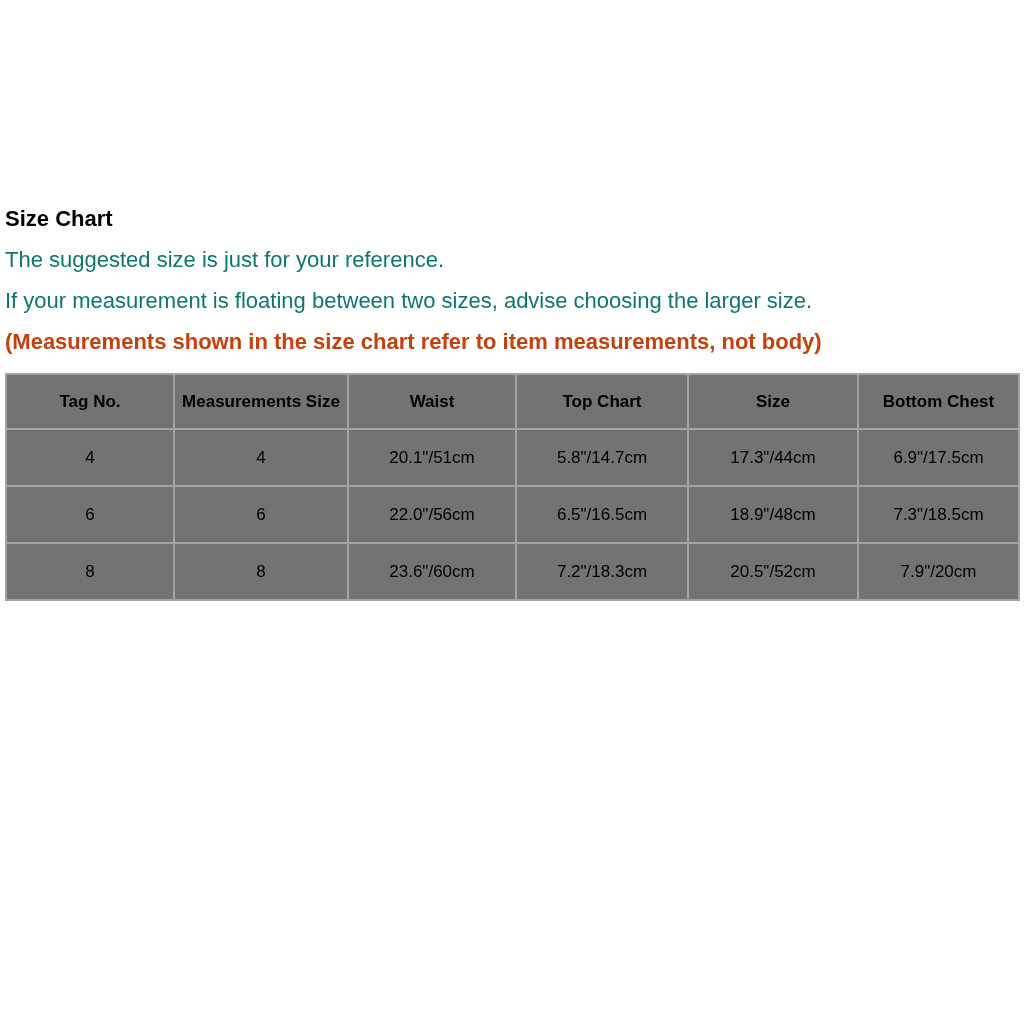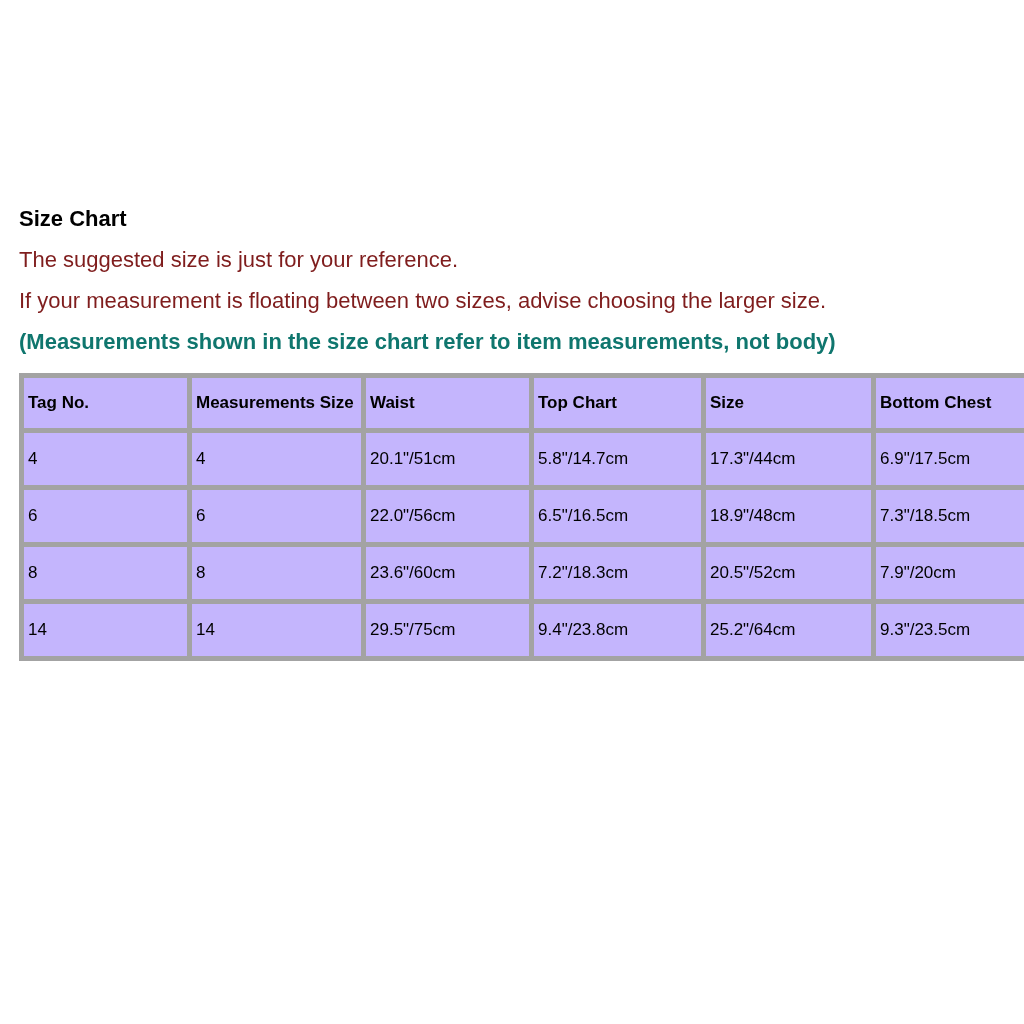--- a/index.html
+++ b/index.html
@@ -5,62 +5,62 @@
   * { margin: 0; padding: 0; box-sizing: border-box; }
   html, body { background: #ffffff; }
   body {
     width: 1024px;
     height: 1024px;
     font-family: "Liberation Sans", "DejaVu Sans", sans-serif;
     color: #000000;
     overflow: hidden;
   }
   .content {
-    padding: 206px 5px 0 19px;
+    padding: 206px 5px 0 5px;
   }
   .title-line {
     font-size: 22px;
     font-weight: bold;
     line-height: 25px;
     margin-bottom: 16px;
     color: #000000;
   }
   .note-red {
     font-size: 22px;
     font-weight: normal;
     line-height: 25px;
     margin-bottom: 16px;
-    color: #7f1d1d;
+    color: #0f766e;
   }
   .note-bold {
     font-size: 22px;
     font-weight: bold;
     line-height: 25px;
     margin-bottom: 8px;
-    color: #0f766e;
+    color: #c2410c;
   }
   table.size-table {
     margin-top: 19px;
     width: 1013px;
     border-collapse: collapse;
     table-layout: fixed;
   }
   table.size-table col.c1 { width: 168px; }
   table.size-table col.c2 { width: 174px; }
   table.size-table col.c3 { width: 168px; }
   table.size-table col.c4 { width: 172px; }
   table.size-table col.c5 { width: 170px; }
   table.size-table col.c6 { width: 161px; }
   table.size-table th,
   table.size-table td {
-    border: 5px solid #a3a3a3;
-    text-align: left;
+    border: 2px solid #a3a3a3;
+    text-align: center;
     vertical-align: middle;
     font-size: 17px;
-    background: #c4b5fd;
+    background: #737373;
     padding: 0 4px;
   }
   table.size-table th {
     font-weight: bold;
     height: 55px;
   }
   table.size-table td {
     font-weight: normal;
     height: 57px;
   }
@@ -115,24 +115,16 @@
         <td>7.3"/18.5cm</td>
       </tr>
       <tr>
         <td>8</td>
         <td>8</td>
         <td>23.6"/60cm</td>
         <td>7.2"/18.3cm</td>
         <td>20.5"/52cm</td>
         <td>7.9"/20cm</td>
       </tr>
-      <tr>
-        <td>14</td>
-        <td>14</td>
-        <td>29.5"/75cm</td>
-        <td>9.4"/23.8cm</td>
-        <td>25.2"/64cm</td>
-        <td>9.3"/23.5cm</td>
-      </tr>
     </tbody>
   </table>
 
 </div>
 
 </body></html>

